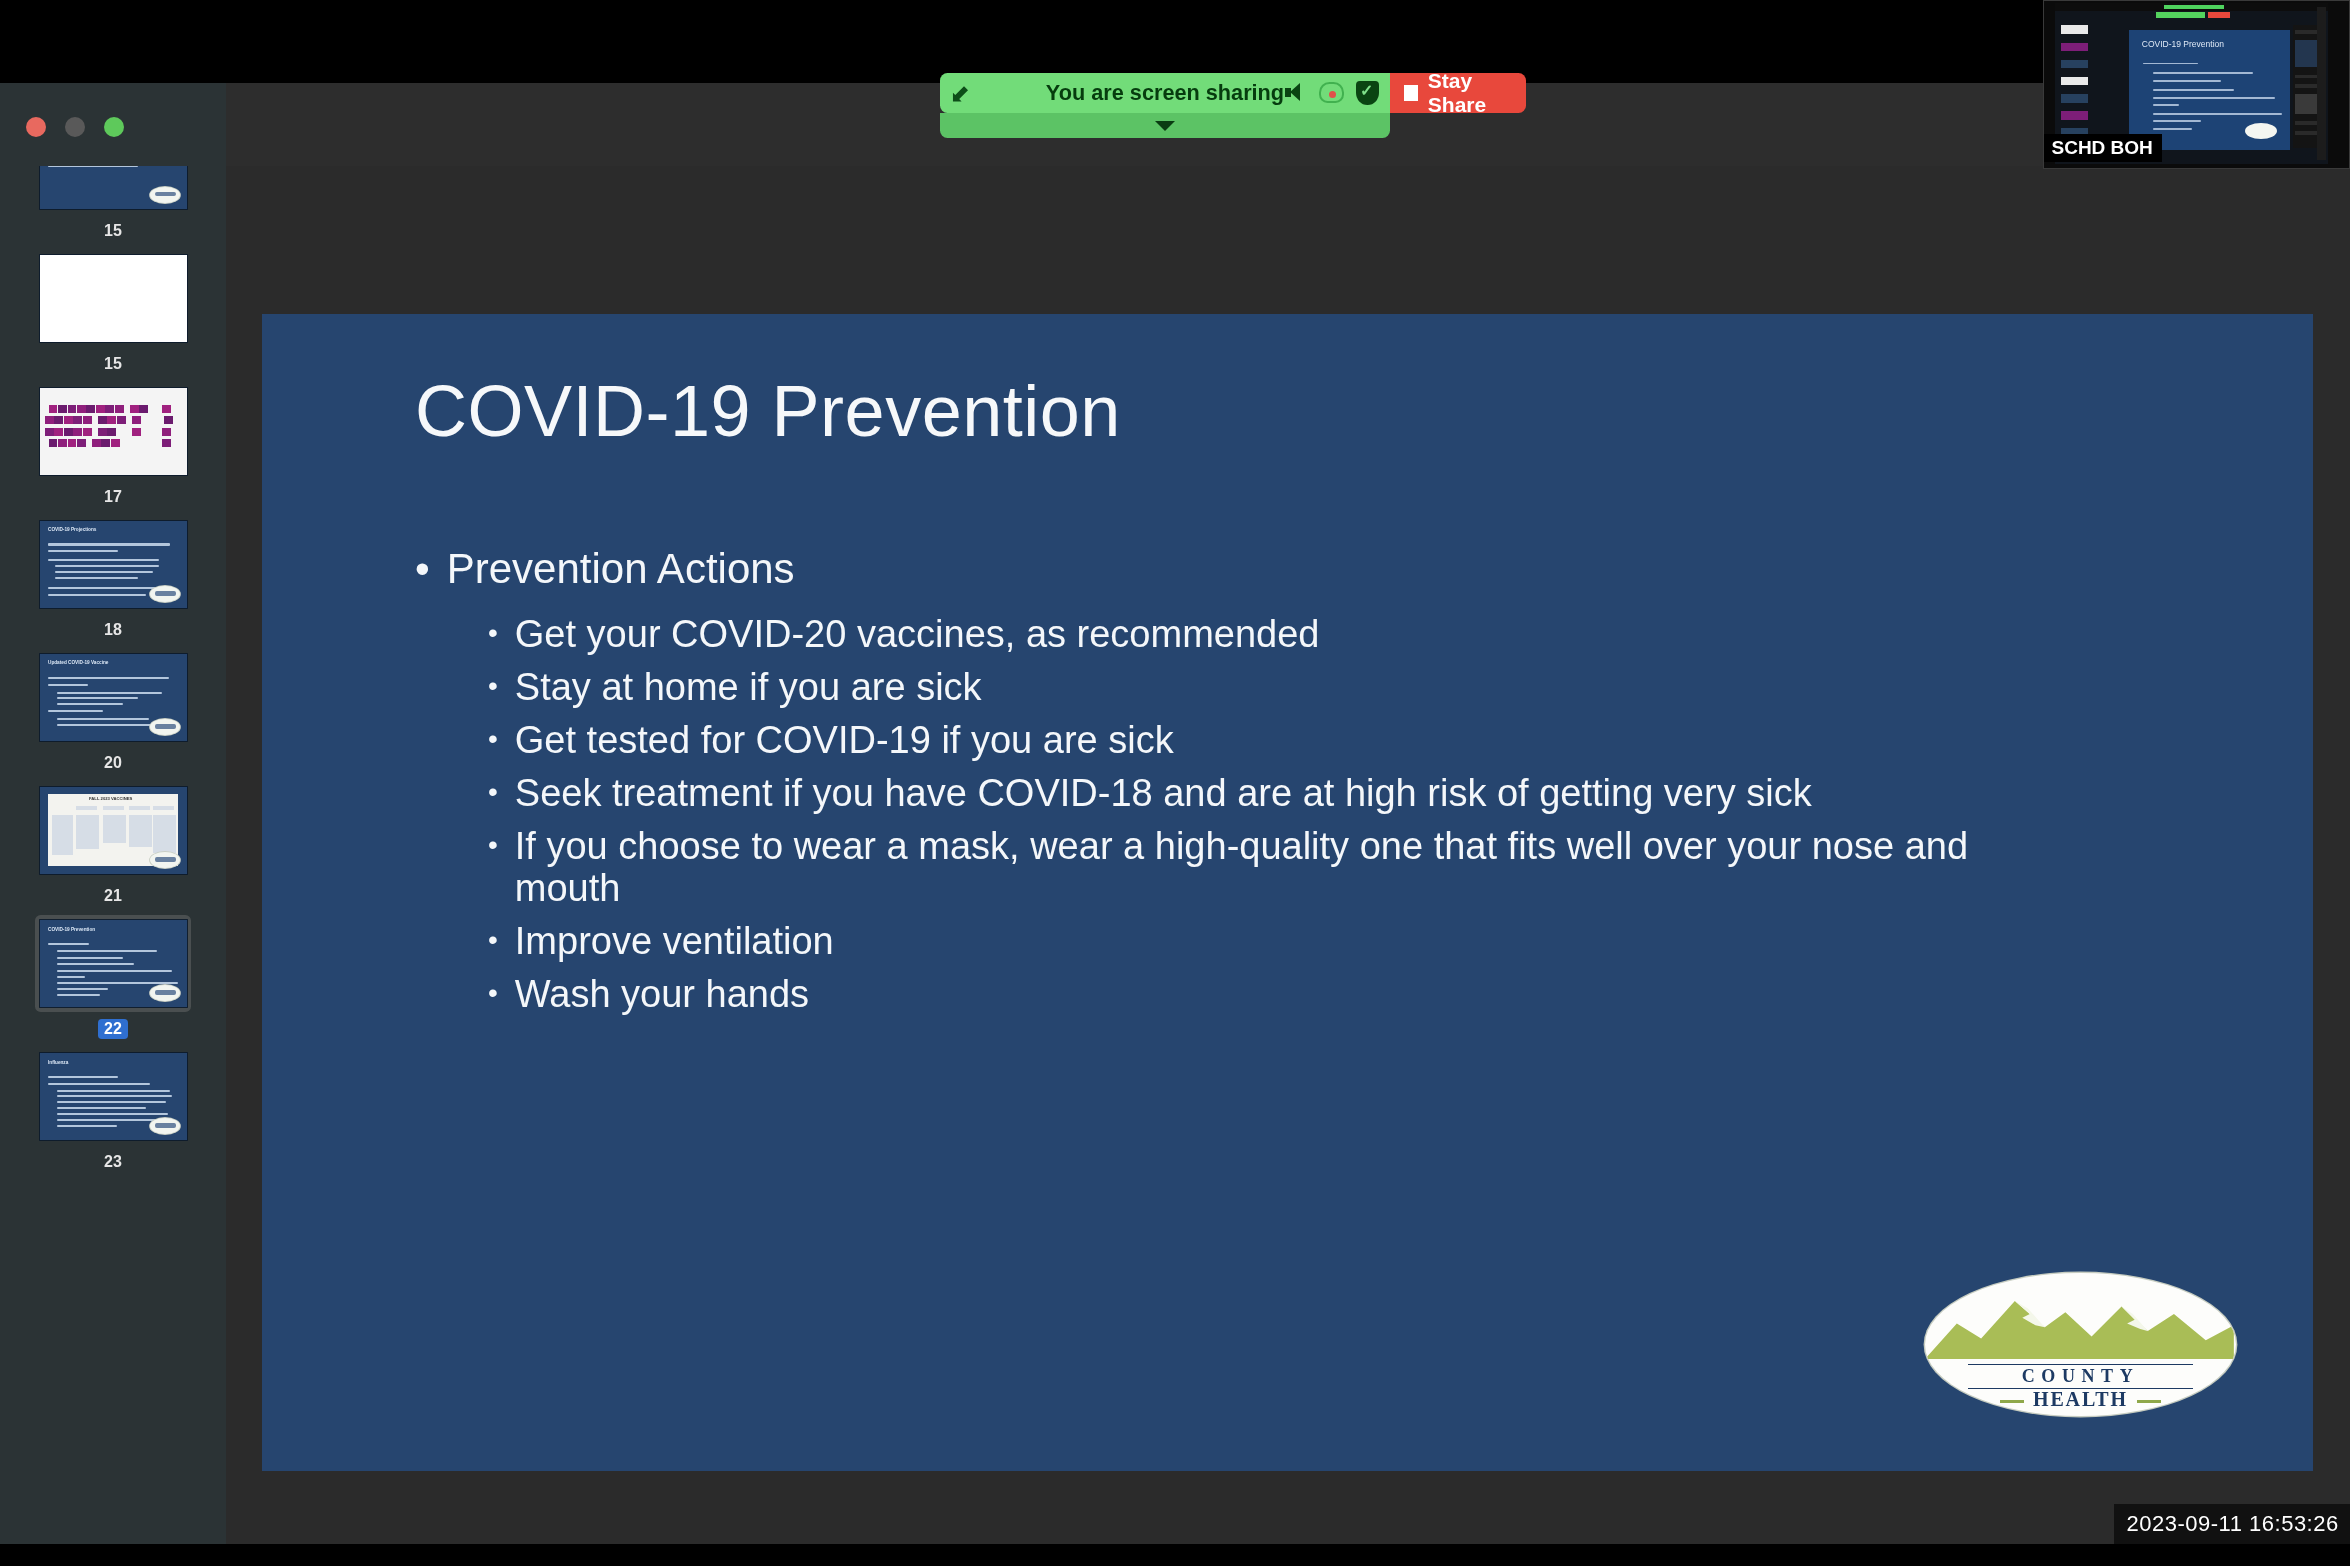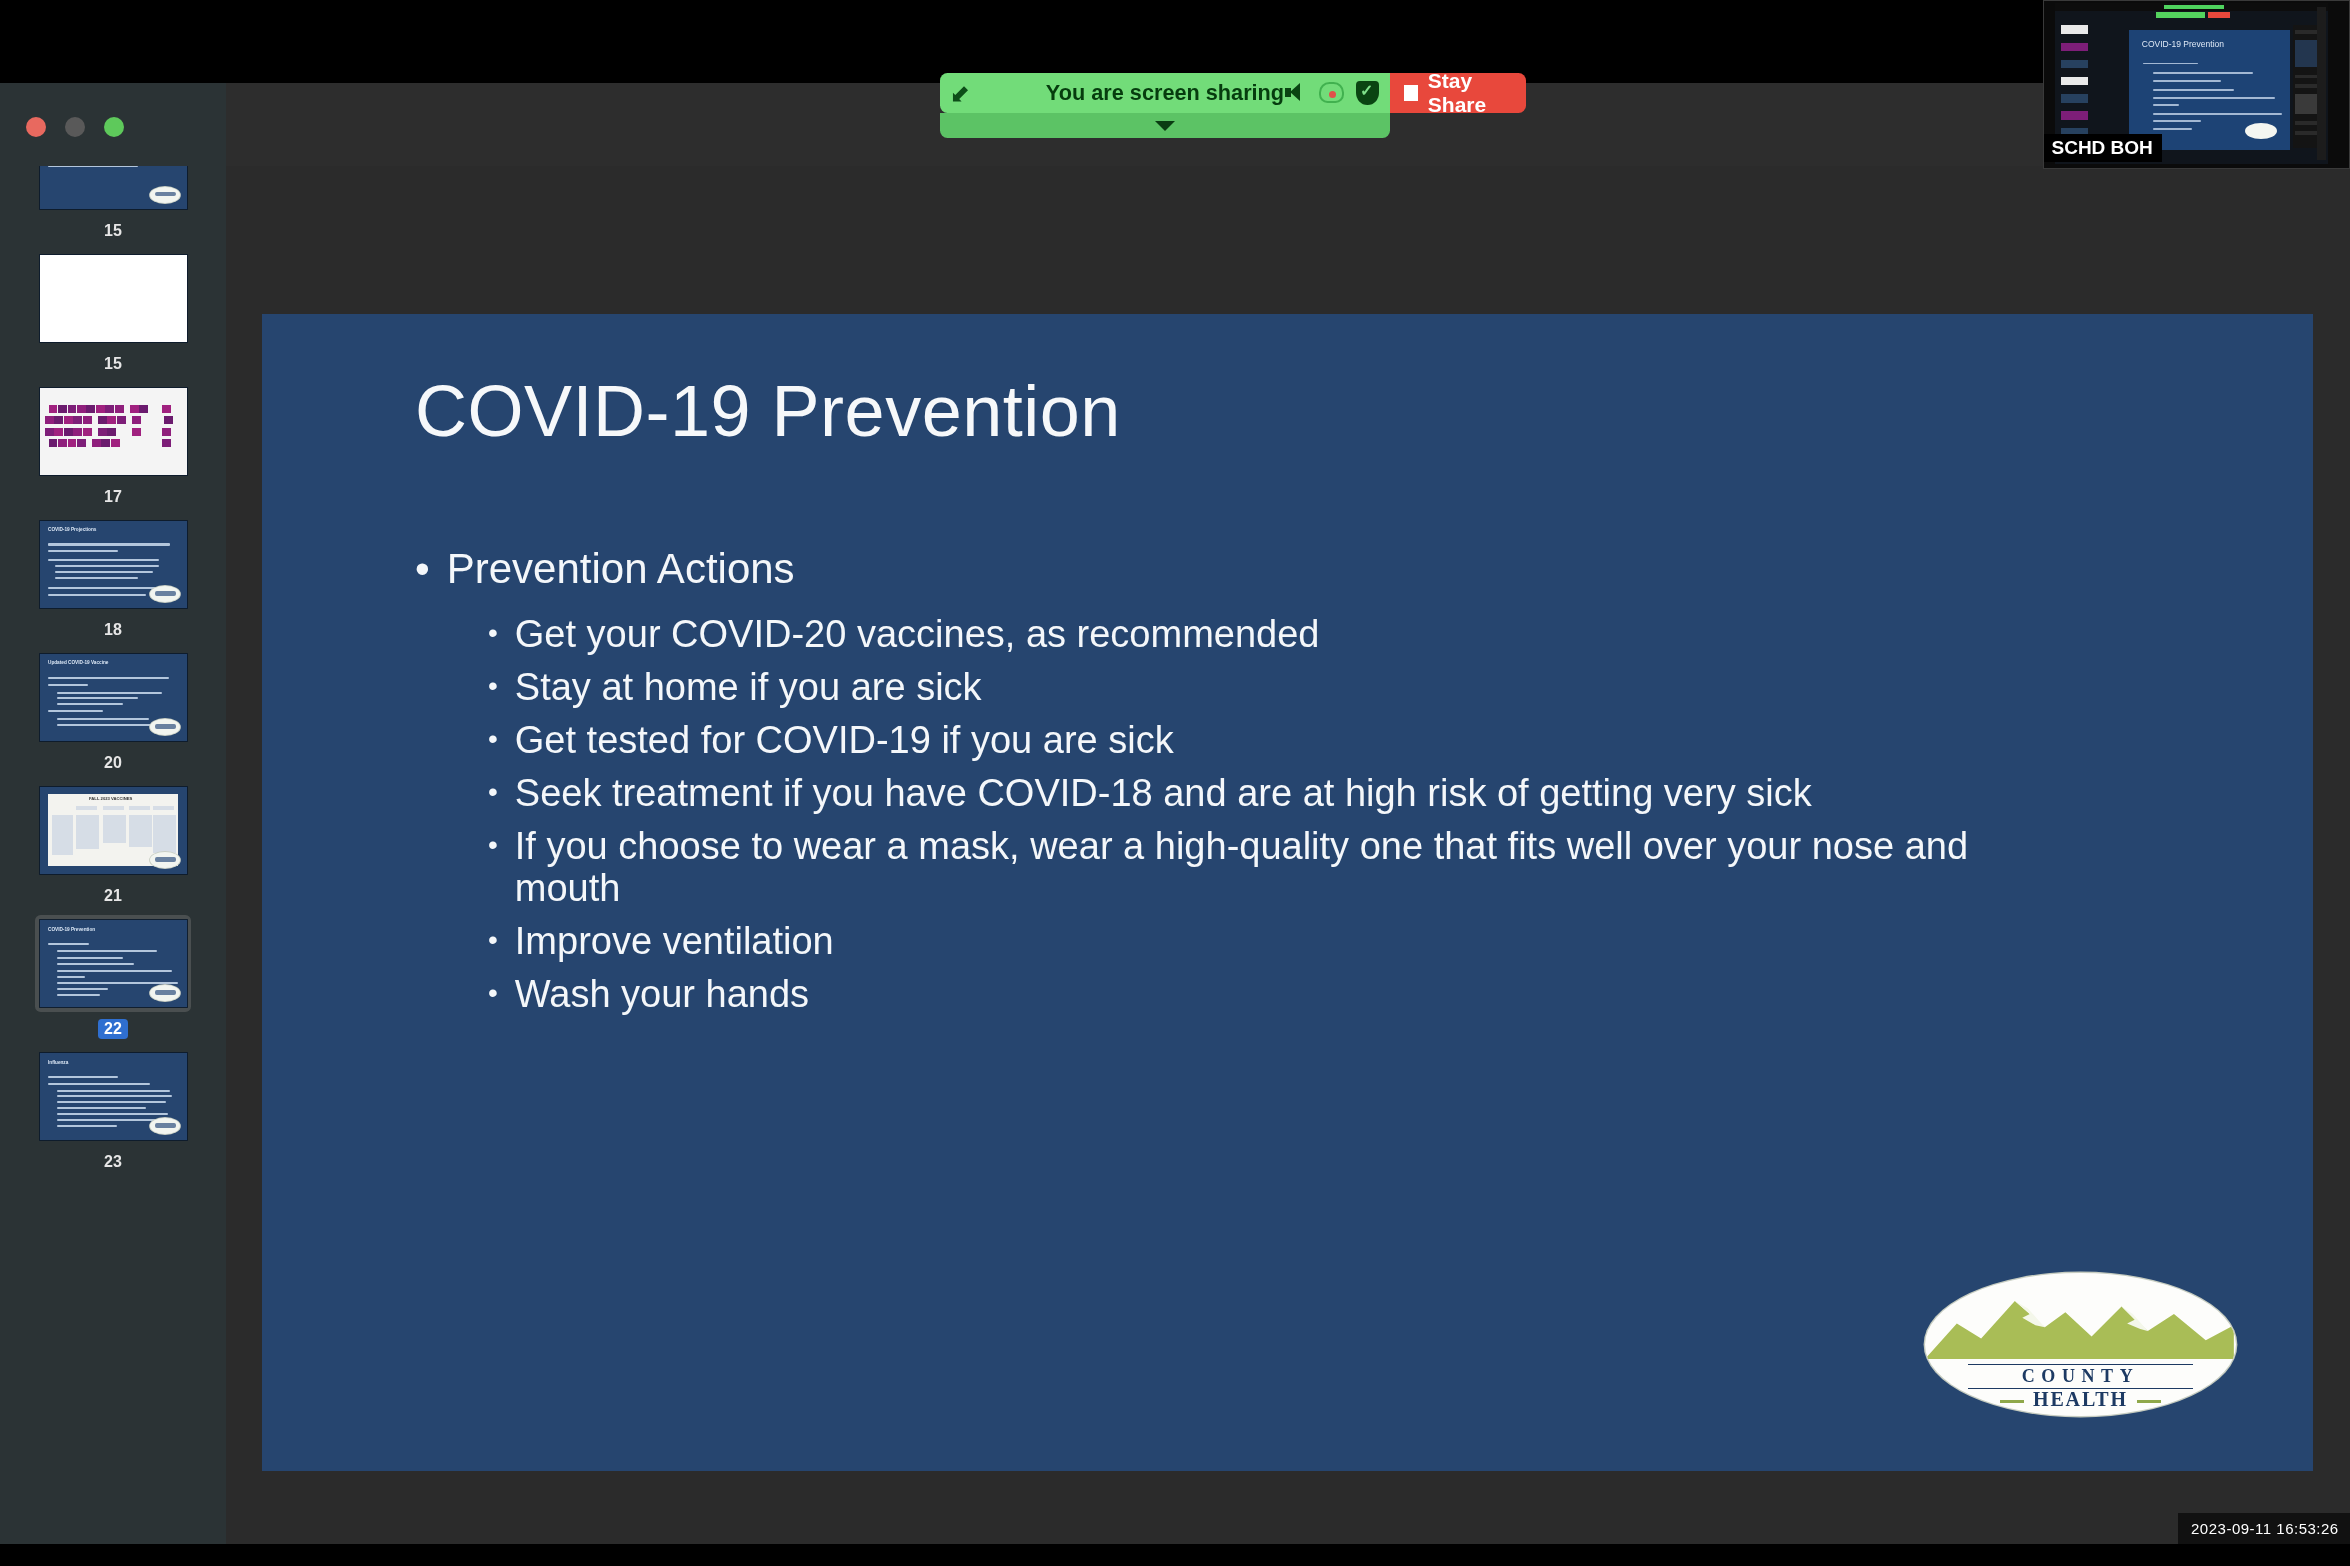--- a/index.html
+++ b/index.html
@@ -225,21 +225,21 @@
   .pip-rail { position:absolute; left:2%; top:14%; width:10%; bottom:10%; }
   .pip-rail .r { position:absolute; left:0; width:100%; height:8.5px; background:#27415f; }
   .pip-right { position:absolute; right:1%; top:14%; width:12%; bottom:10%; background:#141414; }
   .pip-right .rr { position:absolute; left:6%; width:88%; background:#2a2a2a; }
   .pip-label { position:absolute; left:0; bottom:5.6px; background:#000; color:#fff; font-size:19px; font-weight:bold; padding:2.8px 9.4px 3.8px 7.5px; }
   .pip-scroll { position:absolute; right:1.9px; top:3.8px; width:9.4px; bottom:3.8px; background:#1c1c1c; }
 
   
   .timestamp {
     position: absolute; right: 0; bottom: 22.6px;
-    background: #111; color: #fff; font-size: 15px;
+    background: #111; color: #fff; font-size: 22px;
     padding: 6.6px 11.3px 7.5px 13px; letter-spacing: 0.5px;
     font-family: "Liberation Sans", sans-serif;
   }
   .bottom-black { position:absolute; left:0; bottom:0; width:2350px; height:22.6px; background:#000; }
 </style>
 </head>
 <body>
 
 <div id="root">
 

